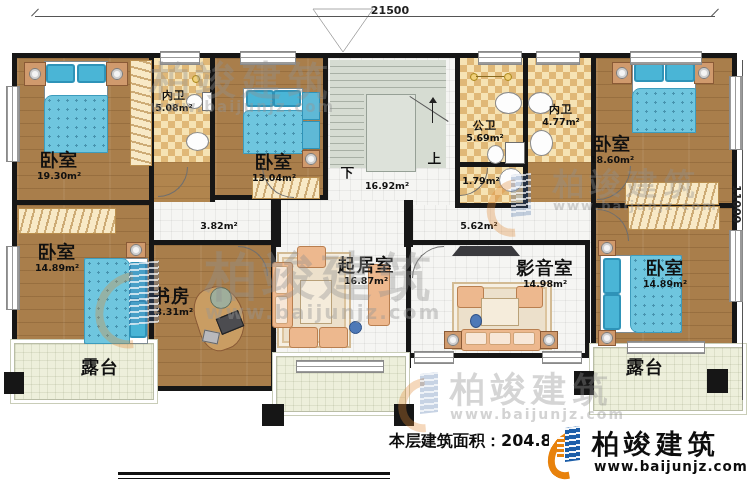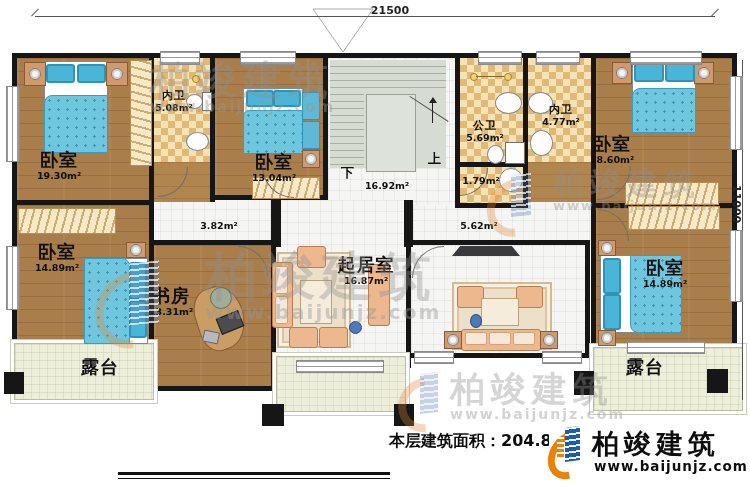--- a/index.html
+++ b/index.html
@@ -263,20 +263,24 @@
       <span class="ar">14.89m²</span>
     </div>
   <div class="rl" style="left:139px;top:286px;width:64px;text-align:center;">
       <span class="nm">书房</span>
       <span class="ar">13.31m²</span>
     </div>
   <div class="rl" style="left:331px;top:255px;width:70px;">
       <span class="nm">起居室</span>
       <span class="ar">16.87m²</span>
     </div>
+  <div class="rl" style="left:510px;top:258px;width:70px;">
+      <span class="nm">影音室</span>
+      <span class="ar">14.98m²</span>
+    </div>
   <div class="rl" style="left:629px;top:258px;width:72px;">
       <span class="nm">卧室</span>
       <span class="ar">14.89m²</span>
     </div>
   <div class="rl" style="left:70px;top:357px;width:60px;">
       <span class="nm">露台</span>
     </div>
   <div class="rl" style="left:615px;top:357px;width:60px;">
       <span class="nm">露台</span>
     </div>

